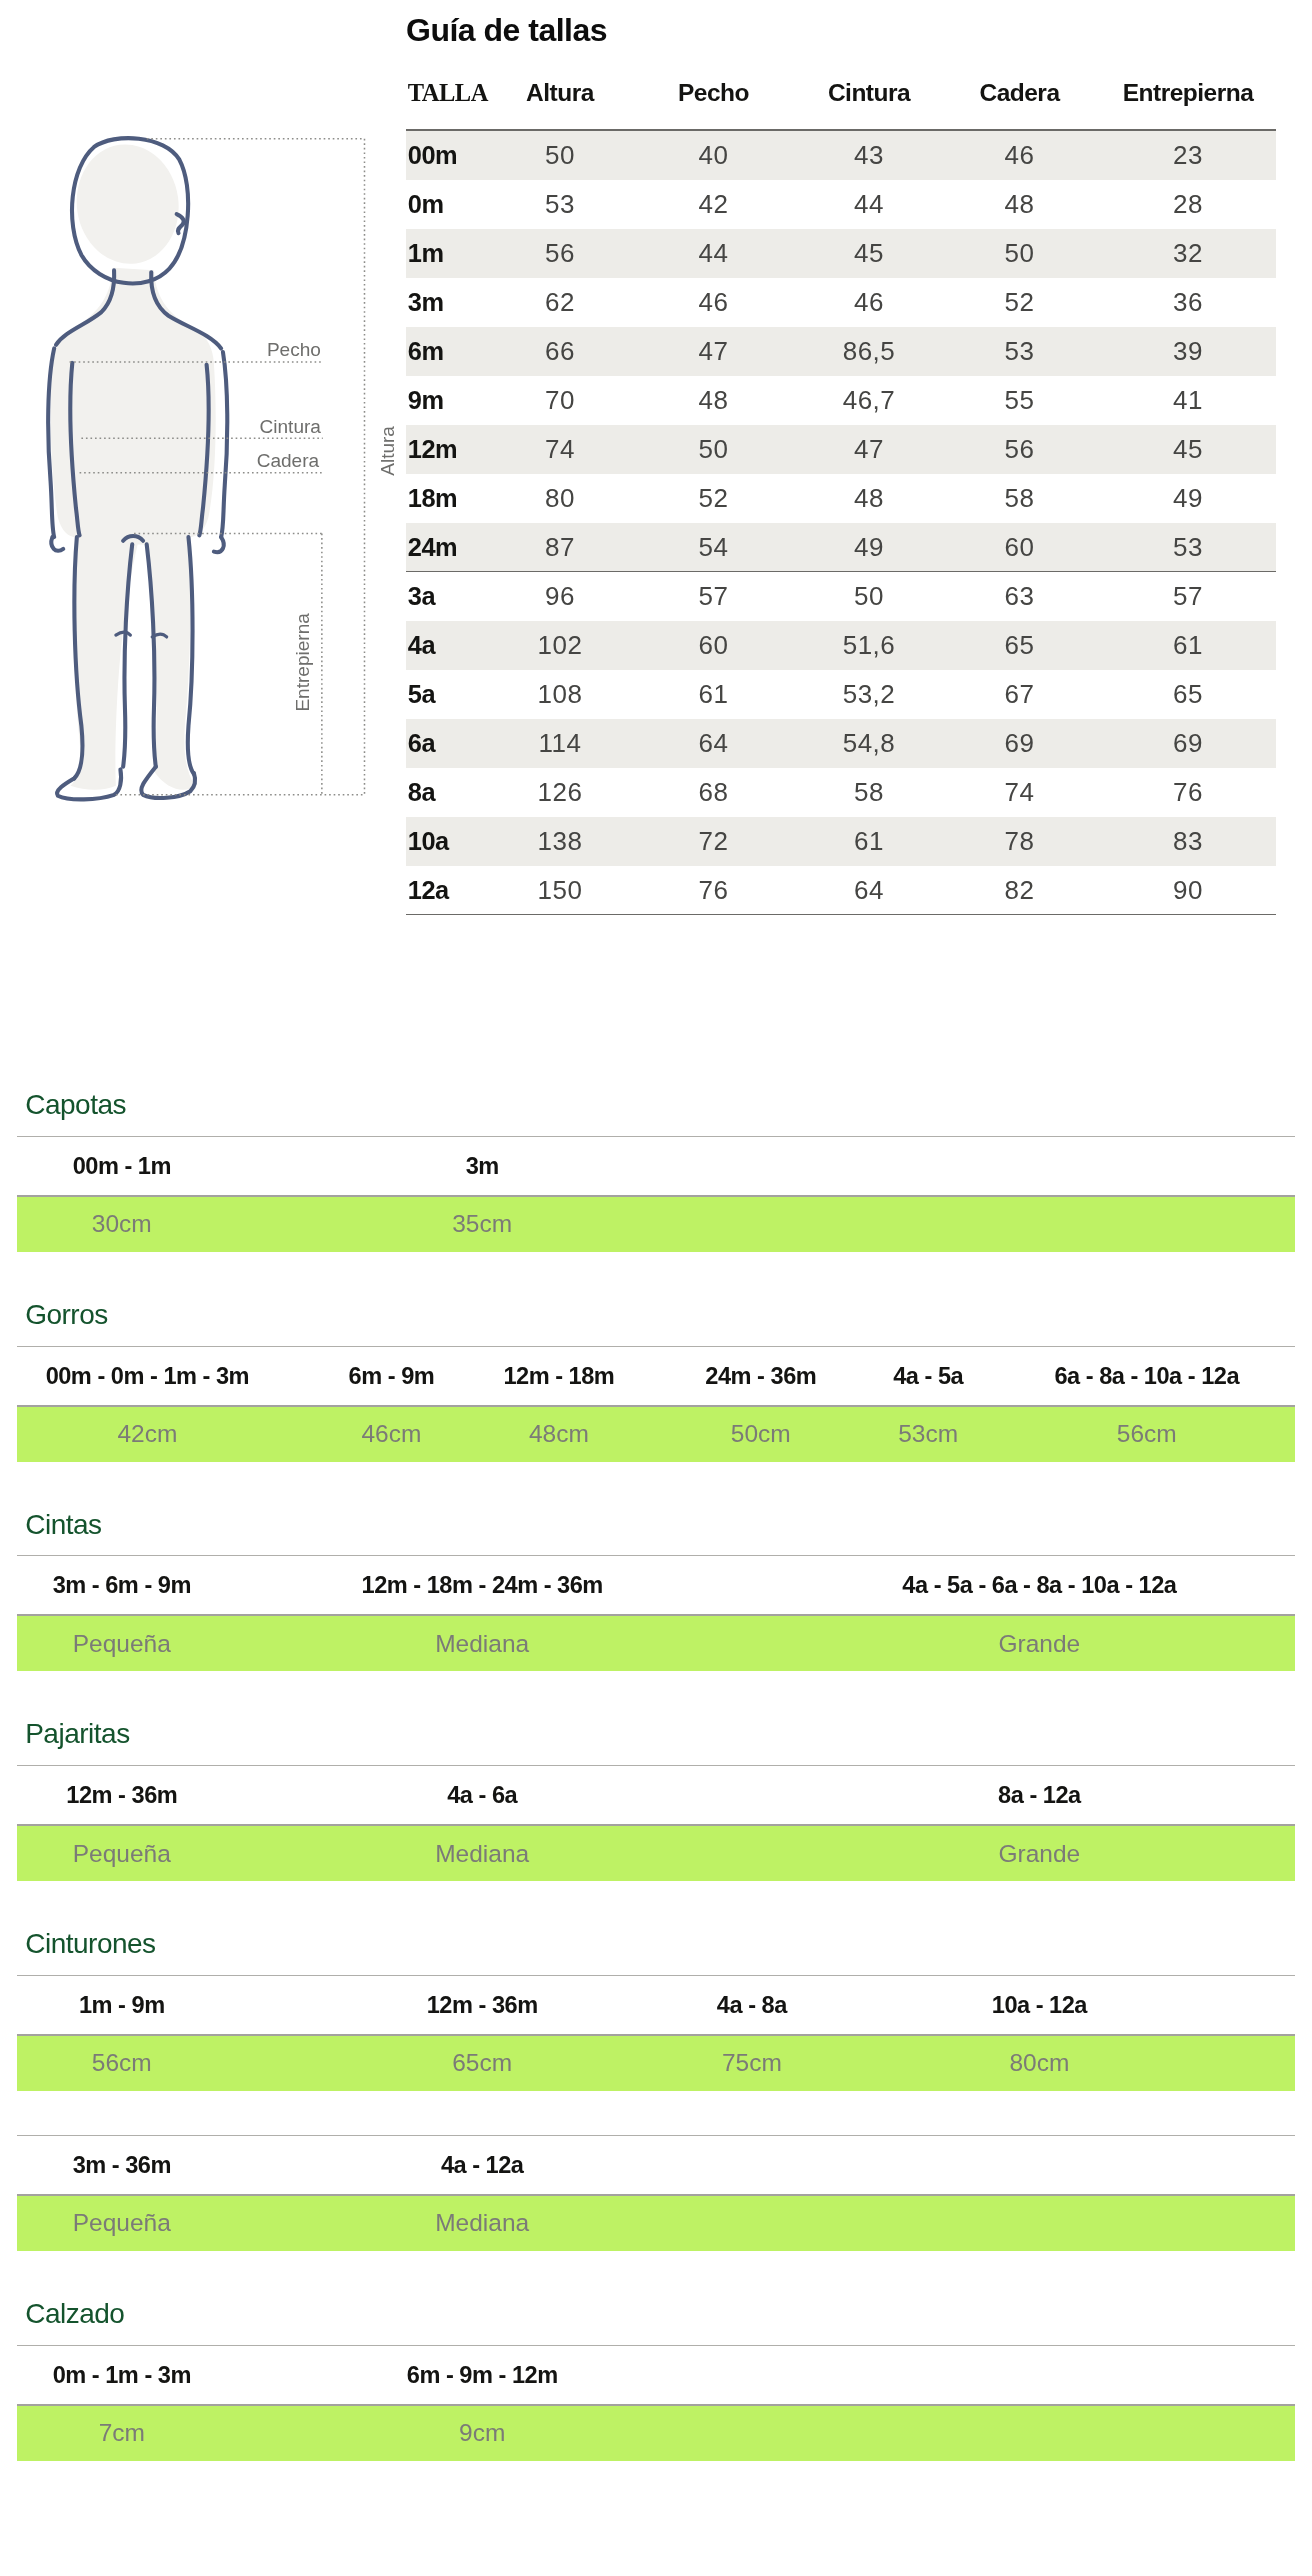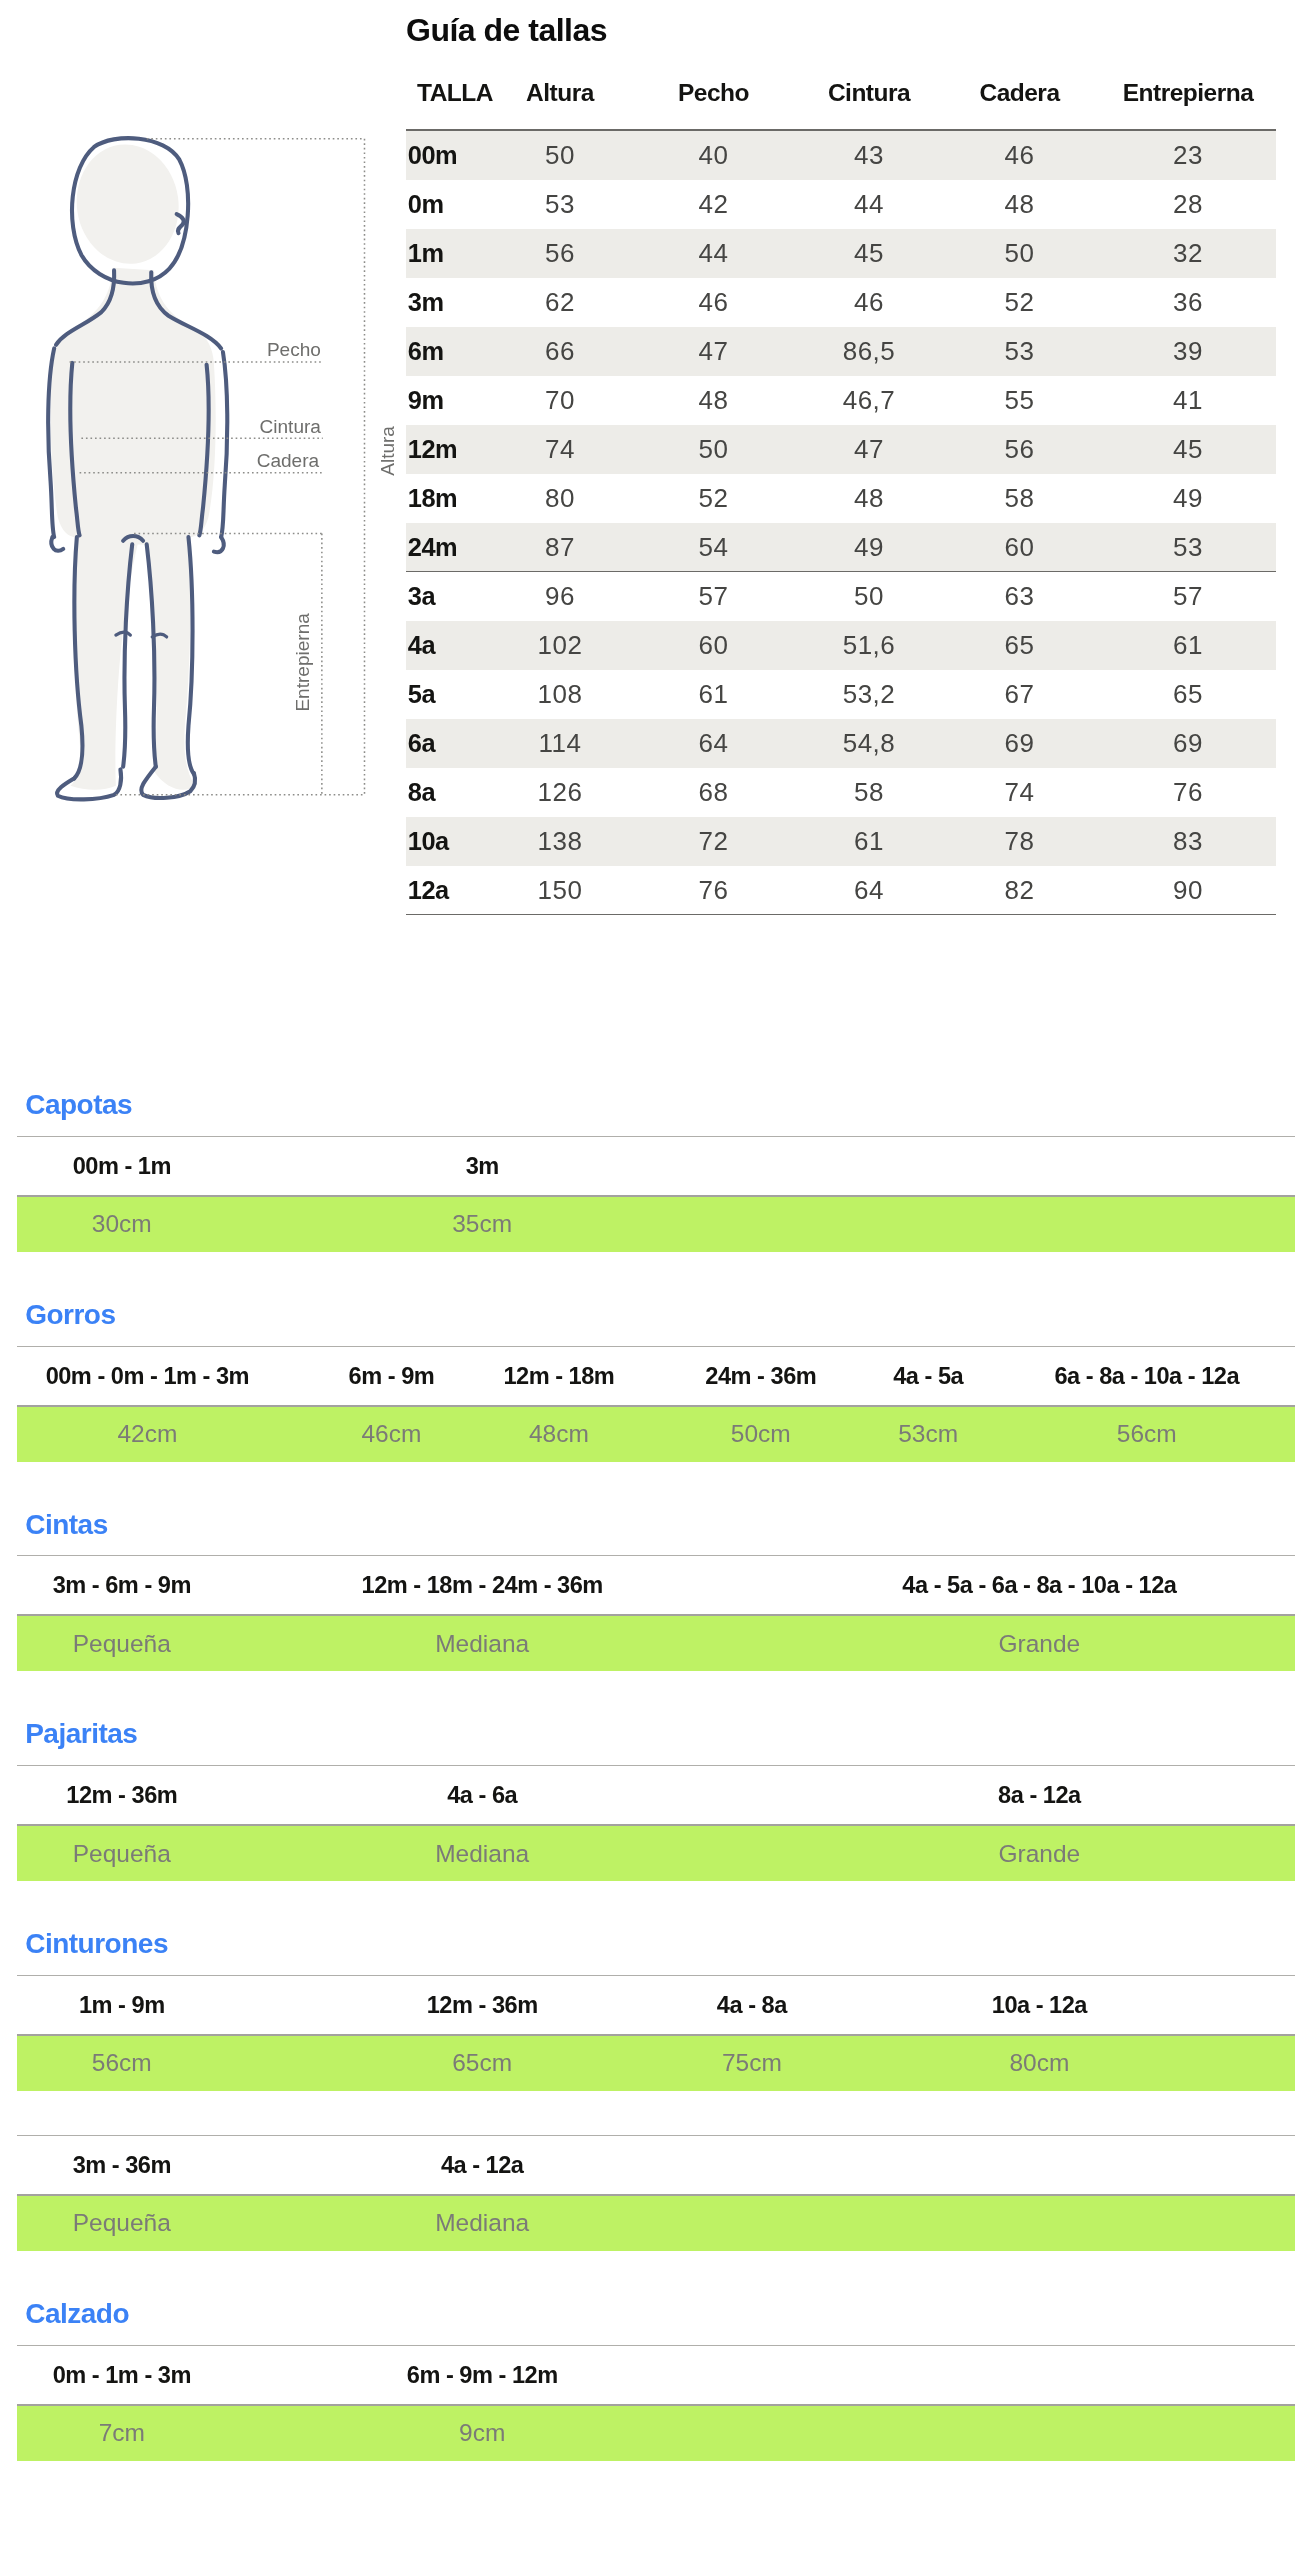--- a/index.html
+++ b/index.html
@@ -7,33 +7,33 @@
     width:1312px;height:2576px;background:#ffffff;position:relative;overflow:hidden;
     font-family:"Liberation Sans",sans-serif;font-stretch:condensed;color:#141412;
   }
   
   .size-guide{position:absolute;left:406px;top:12px;width:870px;}
   .page-title{margin:0;font-size:32px;line-height:36px;font-weight:800;letter-spacing:-0.5px;color:#0d0d0d;}
   .thead{display:grid;grid-template-columns:87px 134px 173px 138px 163px 174px;
          height:83px;align-items:center;padding-top:9px;box-sizing:border-box;
          border-bottom:2.7px solid #6b6a67;}
   .th{font-size:24.5px;font-weight:700;letter-spacing:-0.5px;text-align:center;white-space:nowrap;}
-  .th.first{text-align:right;padding-left:1.8px;}
+  .th.first{text-align:left;padding-left:1.8px;font-family:Liberation Serif, serif;}
   .rows .trow{display:grid;grid-template-columns:87px 134px 173px 138px 163px 174px;
         height:49px;align-items:center;box-sizing:border-box;}
   .rows .trow:nth-child(odd){background:#edece8;}
   .rows .trow:nth-child(9){border-bottom:1.8px solid #6b6a67;}
   .rows .trow:nth-child(16){border-bottom:1.8px solid #6b6a67;}
   .td{white-space:nowrap;}
   .td.lbl{font-size:25.4px;font-weight:700;letter-spacing:-0.5px;color:#141412;padding-left:1.8px;}
   .td.num{font-size:26px;font-weight:400;color:#454543;text-align:center;letter-spacing:0.5px;}
   
   .sections{position:absolute;left:17px;top:1086px;width:1278px;}
   .acc{margin:0 0 44px 0;}
-  .sec-title{margin:0 0 11.8px 0;padding-left:8.2px;font-size:28px;line-height:38px;font-weight:700;letter-spacing:-0.5px;color:#3b82f6;}
+  .sec-title{margin:0 0 11.8px 0;padding-left:8.2px;font-size:28px;line-height:38px;font-weight:400;letter-spacing:-0.5px;color:#14532d;}
   .sec-head{position:relative;height:59px;border-top:1.8px solid #b0afab;box-sizing:border-box;}
   .sec-vals{position:relative;height:57px;border-top:2.7px solid #a3a29e;background:#bef264;box-sizing:border-box;}
   .cell{position:absolute;top:50%;transform:translate(-50%,-50%);white-space:nowrap;}
   .cell.hd{font-size:23.6px;font-weight:700;letter-spacing:-0.5px;color:#141412;}
   .cell.val{font-size:24.5px;font-weight:400;color:#7b7b77;}
   .p1{left:8.2%;}.p2{left:36.4%;}.p3{left:57.5%;}.p4{left:80%;}
   .g1{left:10.2%;}.g2{left:29.3%;}.g3{left:42.4%;}.g4{left:58.2%;}.g5{left:71.3%;}.g6{left:88.4%;}
   
   .figure-wrap{position:absolute;left:36px;top:127px;width:363px;height:676px;}
   .figure-wrap svg{display:block;width:100%;height:100%;}

